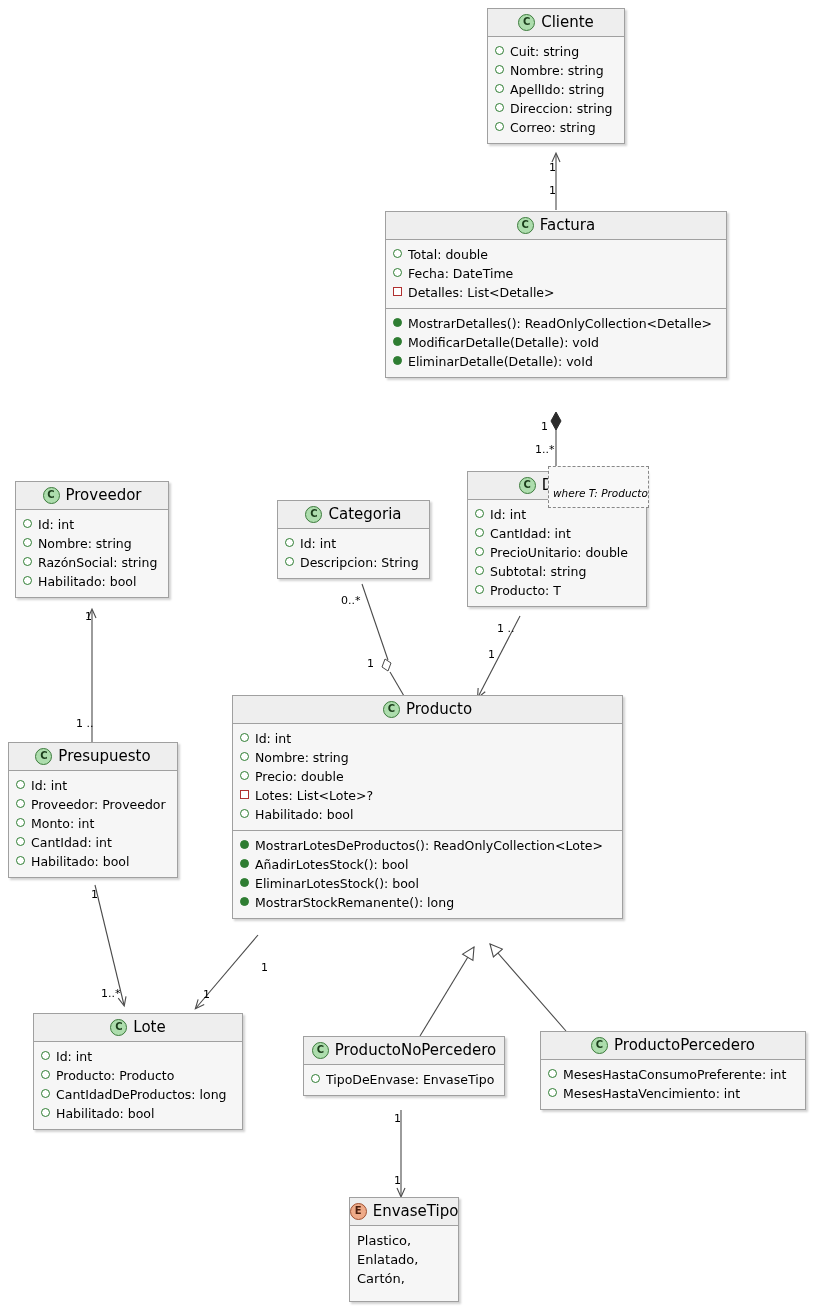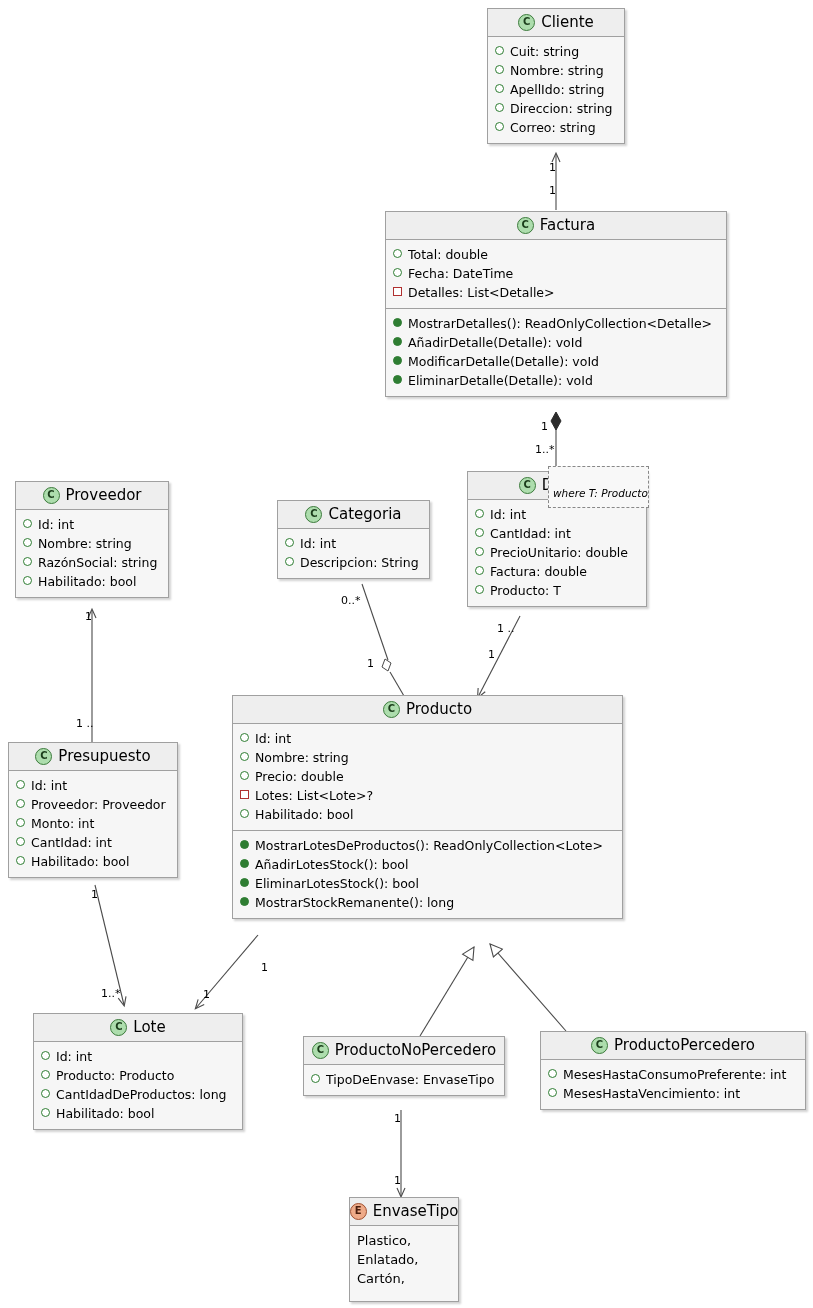--- a/index.html
+++ b/index.html
@@ -221,24 +221,20 @@
           <span>Detalles: List&lt;Detalle&gt;</span>
         </div>
     </div>
     <div class="section">
       <div class="member">
           <span class="vis"><span class="dot-pub-filled"></span></span>
           <span>MostrarDetalles(): ReadOnlyCollection&lt;Detalle&gt;</span>
         </div>
       <div class="member">
           <span class="vis"><span class="dot-pub-filled"></span></span>
-          <span>AñadirDetalle(Detalle): voId</span>
-        </div>
-      <div class="member">
-          <span class="vis"><span class="dot-pub-filled"></span></span>
           <span>ModificarDetalle(Detalle): voId</span>
         </div>
       <div class="member">
           <span class="vis"><span class="dot-pub-filled"></span></span>
           <span>EliminarDetalle(Detalle): voId</span>
         </div>
     </div>
   </div>
 
   <div class="uml-class" style="left:467px; top:471px; width:180px;">
@@ -254,21 +250,21 @@
       <div class="member">
           <span class="vis"><span class="dot-pub"></span></span>
           <span>CantIdad: int</span>
         </div>
       <div class="member">
           <span class="vis"><span class="dot-pub"></span></span>
           <span>PrecioUnitario: double</span>
         </div>
       <div class="member">
           <span class="vis"><span class="dot-pub"></span></span>
-          <span>Factura: double</span>
+          <span>Subtotal: string</span>
         </div>
       <div class="member">
           <span class="vis"><span class="dot-pub"></span></span>
           <span>Producto: T</span>
         </div>
     </div>
   </div>
 
   <div class="note-box" style="left:548px; top:466px; width:101px; height:18px;">
     <span>where T: Producto</span>

